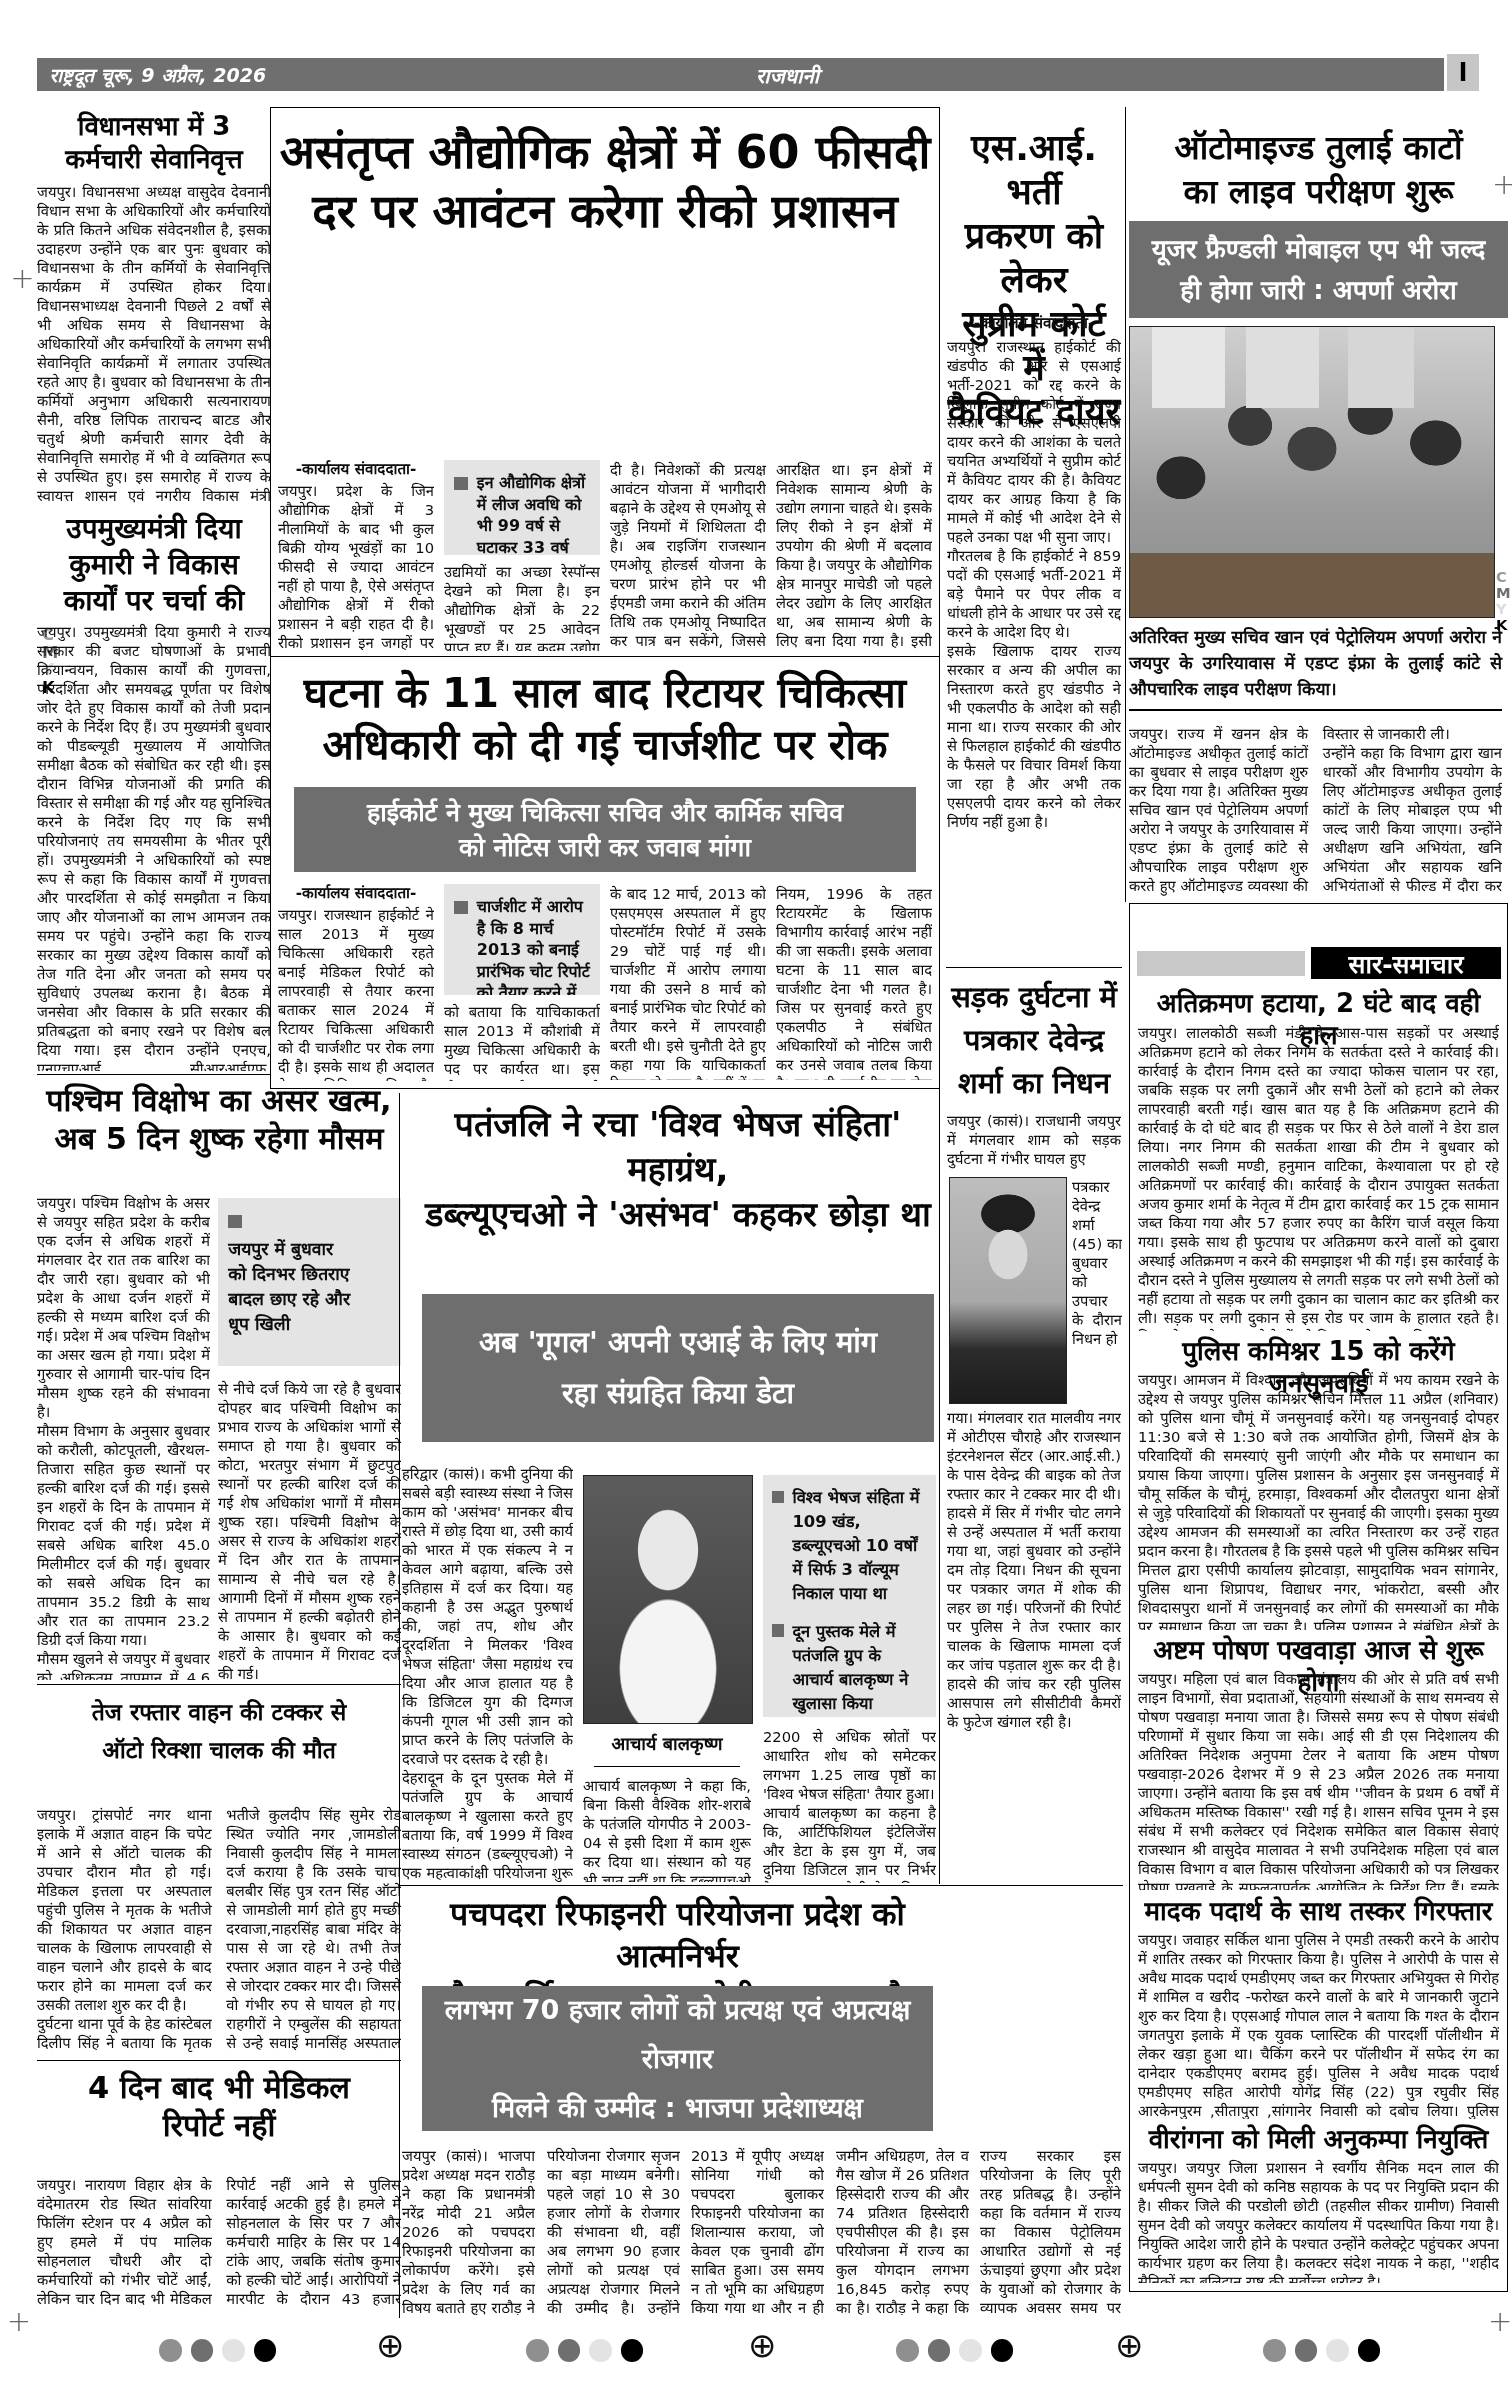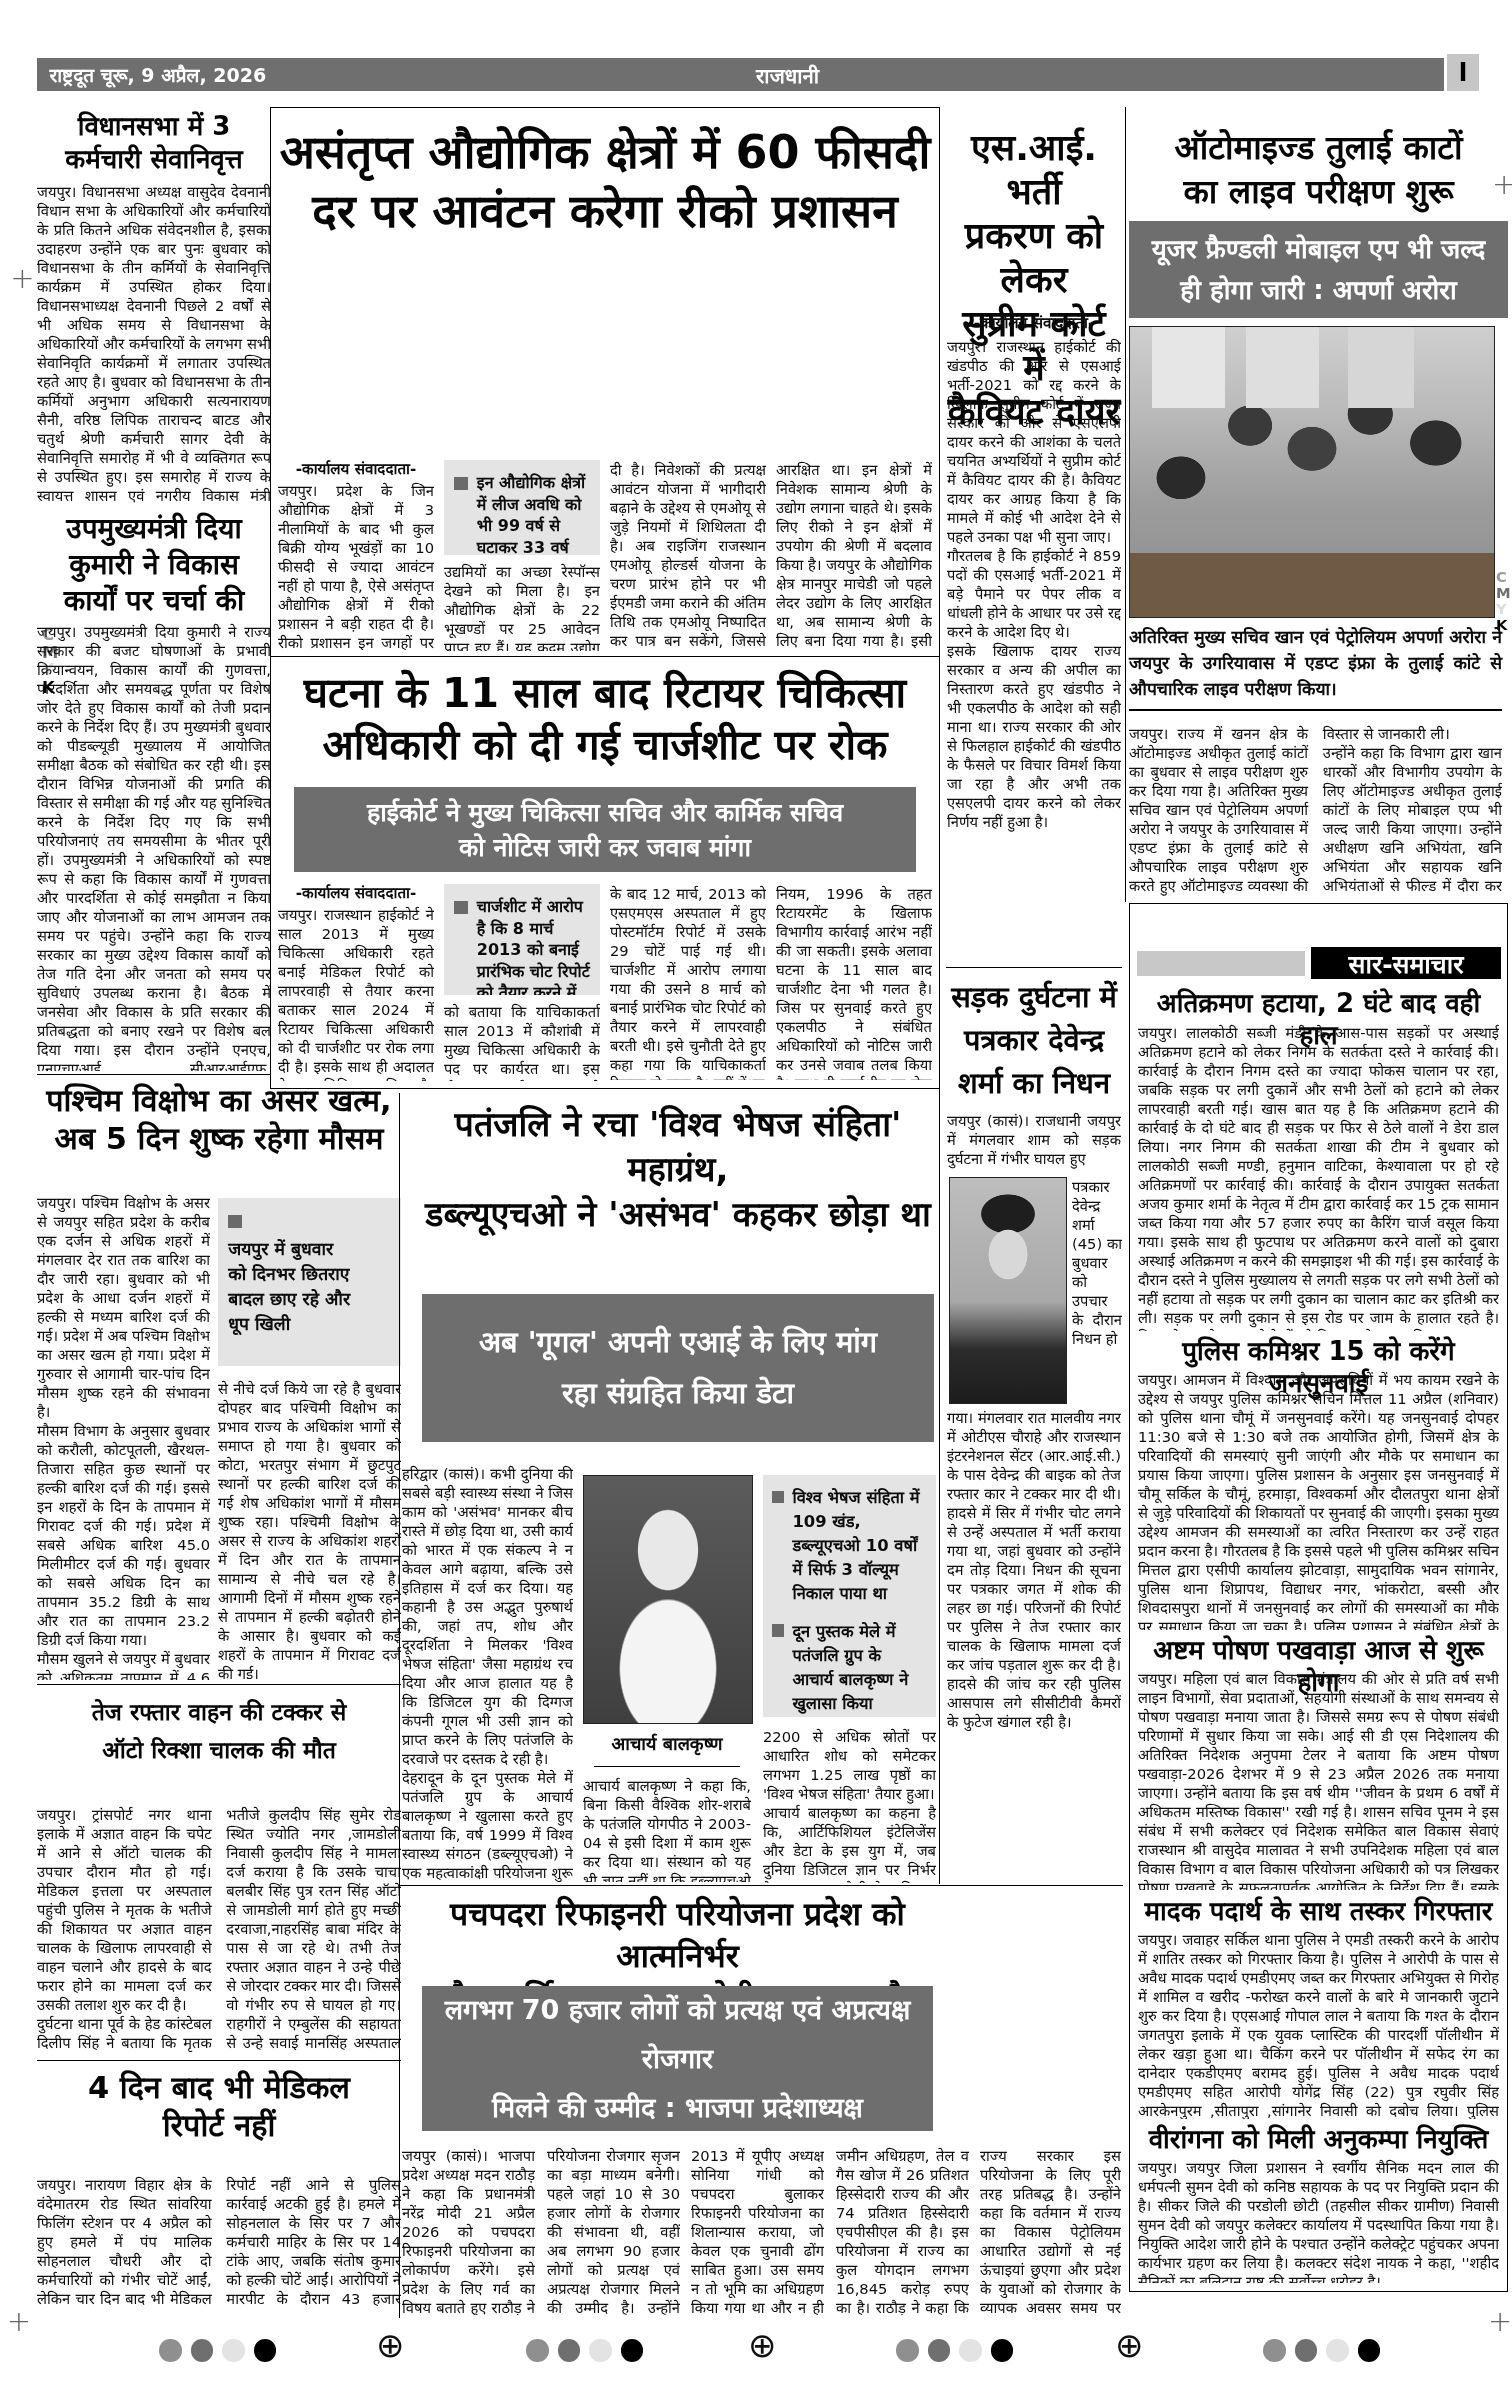--- a/index.html
+++ b/index.html
@@ -9,21 +9,21 @@
   .bodytxt{font-size:14.7px;line-height:19px;text-align:justify;overflow:hidden;white-space:pre-line;}
   .cols2{column-count:2;column-gap:14.7px;}
   .title{font-weight:700;text-align:center;white-space:pre-line;color:#060606;}
   .byline{font-weight:700;text-align:center;font-size:15.2px;}
   .deck{background:#6e6e6e;color:#ffffff;font-weight:700;display:flex;align-items:center;justify-content:center;text-align:center;white-space:pre-line;}
   .pq{background:#e4e4e4;display:flex;gap:9px;padding:12.4px 10.2px;font-weight:700;overflow:hidden;}
   .pq .sq{flex:none;width:13.6px;height:13.6px;background:#6a6a6a;margin-top:4.5px;}
   .pq .qtxt{white-space:pre-line;text-align:left;}
   .vline{background:#000;width:1.1px;}
   .hline{background:#000;height:1.1px;}
-  .headerbar{background:#6f6f6f;color:#fff;display:flex;align-items:center;}
+  .headerbar{background:#6f6f6f;color:#fff;display:flex;align-items:center;font-style:italic;}
   .dot{width:22.6px;height:22.6px;border-radius:50%;display:inline-block;margin-right:9px;}
   .regcross{font-size:34px;color:#111;font-weight:400;}
   .crop{font-size:29px;color:#666;font-weight:200;}
   .cmyk div{font-weight:700;font-size:16.4px;line-height:17.5px;}
   .photo{border:1.1px solid #222;}
   .capt{font-weight:700;}
 </style>
 </head>
 <body>
 

